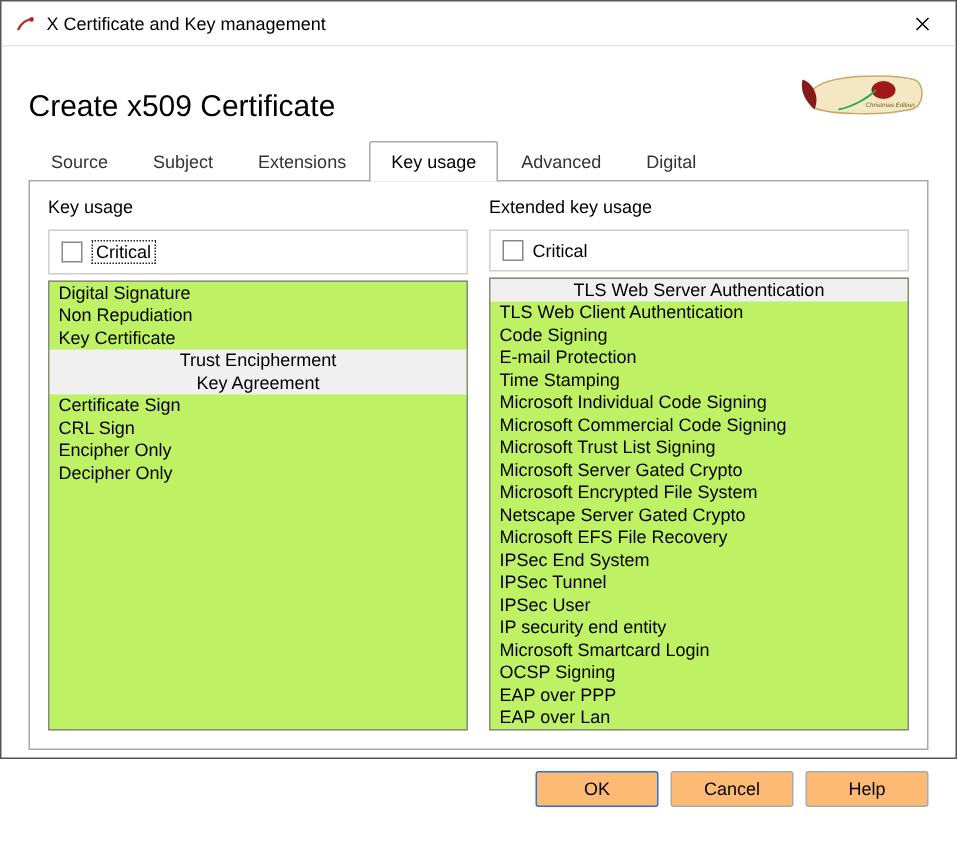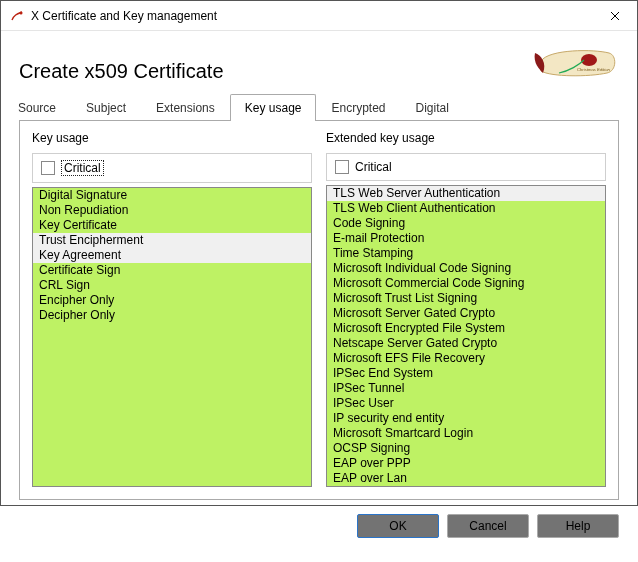--- a/index.html
+++ b/index.html
@@ -26,21 +26,21 @@
   width: 45px; height: 30px; display: flex; align-items: center; justify-content: center;
   cursor: pointer;
 }
 
 .header-area { padding: 12px 18px 10px; display: flex; align-items: flex-end; }
 .header-title { font-size: 20px; font-weight: 400; flex: 1; }
 .logo { width: 90px; height: 40px; position: relative; }
 
 .tabs-row {
   display: flex;
-  padding: 0 2px;
+  padding: 0 18px;
 }
 .tab {
   padding: 6px 14px 6px;
   border: 1px solid transparent;
   border-bottom: none;
   cursor: pointer;
   font-size: 12px;
   color: #000;
   position: relative;
   top: 1px;
@@ -87,40 +87,40 @@
   overflow-y: auto;
   background: #bef264;
   font-size: 12px;
 }
 .listbox .item {
   padding: 0px 6px;
   line-height: 15px;
   cursor: pointer;
   white-space: nowrap;
 }
-.listbox .item.selected { background: #f0f0f0; }
+.listbox .item.selected { background: #f0f0f0; text-align: center; }
 .listbox.ext .item:first-child { background: #f0f0f0; }
 
 
 .listbox::-webkit-scrollbar { width: 17px; }
 .listbox::-webkit-scrollbar-track { background: #f0f0f0; }
 .listbox::-webkit-scrollbar-thumb { background: #c2c2c2; border: 1px solid #f0f0f0; }
 .listbox::-webkit-scrollbar-button { height: 17px; background: #f0f0f0; }
 
 .buttons-row {
   display: flex;
   justify-content: flex-end;
   gap: 8px;
   padding: 0 18px 16px;
 }
 .btn {
   min-width: 82px;
   height: 24px;
   border: 1px solid #aaa;
-  background: #737373;
+  background: #fdba74;
   font-size: 12px;
   cursor: pointer;
   border-radius: 2px;
 }
 .btn.primary { border-color: #2a74c9; }
 
 svg.logo-svg { width: 90px; height: 40px; }
 </style>
 </head>
 <body>
@@ -153,21 +153,21 @@
         <text x="48" y="28" font-size="4.2" fill="#7a5a1a" font-style="italic">Christmas Edition</text>
       </svg>
     </div>
   </div>
 
   <div class="tabs-row" id="tabs-row">
       <div class="tab">Source</div>
       <div class="tab">Subject</div>
       <div class="tab">Extensions</div>
       <div class="tab active">Key usage</div>
-      <div class="tab">Encrypted</div>
+      <div class="tab">Advanced</div>
       <div class="tab">Digital</div>
     </div>
 
   <div class="content">
 
     <div class="panel">
       <div class="panel-label">Key usage</div>
       <div class="critical-group highlight">
         <input type="checkbox" id="ku-crit" style="">
         <label for="ku-crit">Critical</label>

